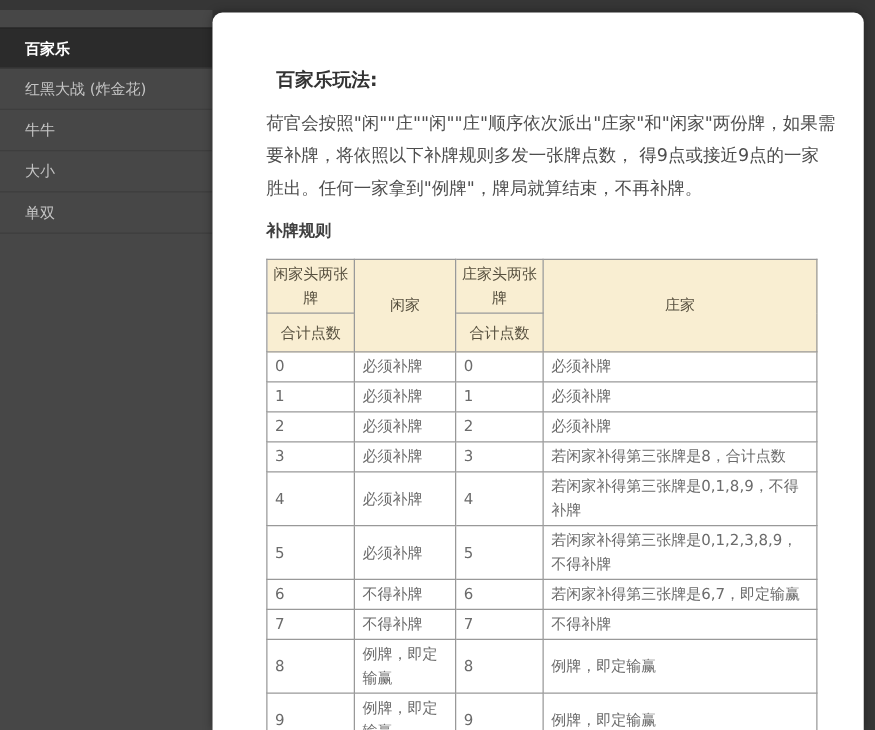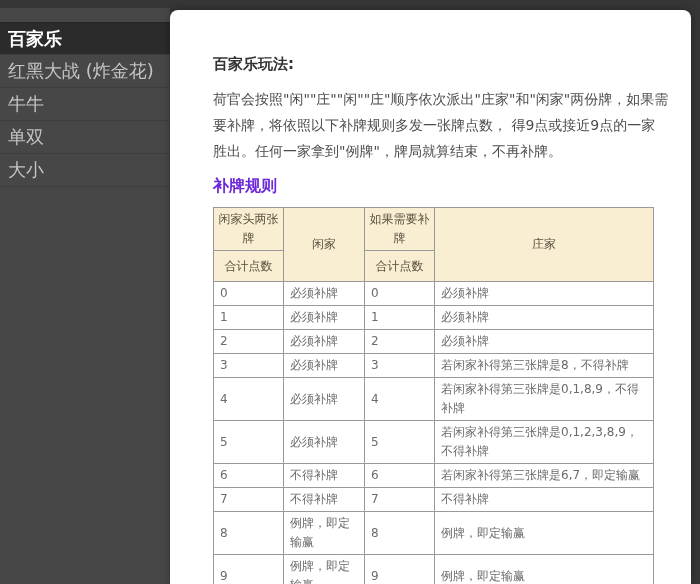--- a/index.html
+++ b/index.html
@@ -11,48 +11,48 @@
     overflow:hidden;
   }
   
 
   
   .sidebar {
     position:absolute; left:0; top:8px; width:170px; height:576px;
     background:#474747; padding-top:14px;
   }
   .side-item {
-    height:33px; line-height:32px; padding-left:8px;
-    font-size:18px; color:#c4c4c4;
+    height:33px; line-height:32px; padding-left:20px;
+    font-size:12px; color:#c4c4c4;
     border-bottom:1px solid #3e3e3e;
     cursor:pointer; white-space:nowrap; overflow:hidden;
   }
   .side-item.active {
     background:#2b2b2b; color:#ffffff; font-weight:bold;
     border-top:1px solid #262626;
   }
 
   
   .panel {
     position:absolute; left:170px; top:10px; width:521px; height:574px;
     background:#ffffff; border-radius:8px 8px 0 0;
     box-shadow:0 0 8px rgba(0,0,0,0.35);
     overflow:hidden;
   }
   .content { padding:44px 22px 0 43px; }
 
   .page-title {
-    font-size:15px; font-weight:bold; color:#333333; line-height:20px;
+    font-size:15px; font-weight:bold; color:#333333; line-height:20px;margin-left:8px;
   }
   .intro {
     margin-top:12px; font-size:14px; color:#4d4d4d; line-height:26px;
     max-width:456px;
   }
   .section-title {
-    margin-top:4px; font-size:16px; font-weight:bold; color:#6d28d9;
+    margin-top:4px; font-size:13px; font-weight:bold; color:#404040;
     line-height:20px; padding-top:8px;
   }
 
   
   table.rules {
     margin-top:11px; border-collapse:collapse; table-layout:fixed;
     width:440px; font-size:12px;
   }
   table.rules th, table.rules td { border:1px solid #999999; }
   table.rules th {
@@ -67,42 +67,42 @@
     padding:2px 6px; line-height:19px; height:24px;
   }
 </style>
 </head>
 <body>
 
 <nav class="sidebar">
   <div class="side-item active">百家乐</div>
   <div class="side-item">红黑大战 (炸金花)</div>
   <div class="side-item">牛牛</div>
+  <div class="side-item">大小</div>
   <div class="side-item">单双</div>
-  <div class="side-item">大小</div>
 </nav>
 
 <main class="panel">
   <div class="content">
     <h2 class="page-title">百家乐玩法:</h2>
     <p class="intro">荷官会按照"闲""庄""闲""庄"顺序依次派出"庄家"和"闲家"两份牌，如果需要补牌，将依照以下补牌规则多发一张牌点数， 得9点或接近9点的一家胜出。任何一家拿到"例牌"，牌局就算结束，不再补牌。</p>
     <h3 class="section-title">补牌规则</h3>
 
     <table class="rules">
       <colgroup>
         <col style="width:70px">
           <col style="width:81px">
           <col style="width:70px">
           <col style="width:219px">
       </colgroup>
       <thead>
         <tr>
           <th>闲家头两张牌</th>
           <th rowspan="2">闲家</th>
-          <th>如果需要补牌</th>
+          <th>庄家头两张牌</th>
           <th rowspan="2">庄家</th>
         </tr>
         <tr>
           <th>合计点数</th>
           <th>合计点数</th>
         </tr>
       </thead>
       <tbody>
         <tr>
           <td>0</td>
@@ -119,21 +119,21 @@
         <tr>
           <td>2</td>
           <td>必须补牌</td>
           <td>2</td>
           <td>必须补牌</td>
         </tr>
         <tr>
           <td>3</td>
           <td>必须补牌</td>
           <td>3</td>
-          <td>若闲家补得第三张牌是8，不得补牌</td>
+          <td>若闲家补得第三张牌是8，合计点数</td>
         </tr>
         <tr>
           <td>4</td>
           <td>必须补牌</td>
           <td>4</td>
           <td>若闲家补得第三张牌是0,1,8,9，不得补牌</td>
         </tr>
         <tr>
           <td>5</td>
           <td>必须补牌</td>

